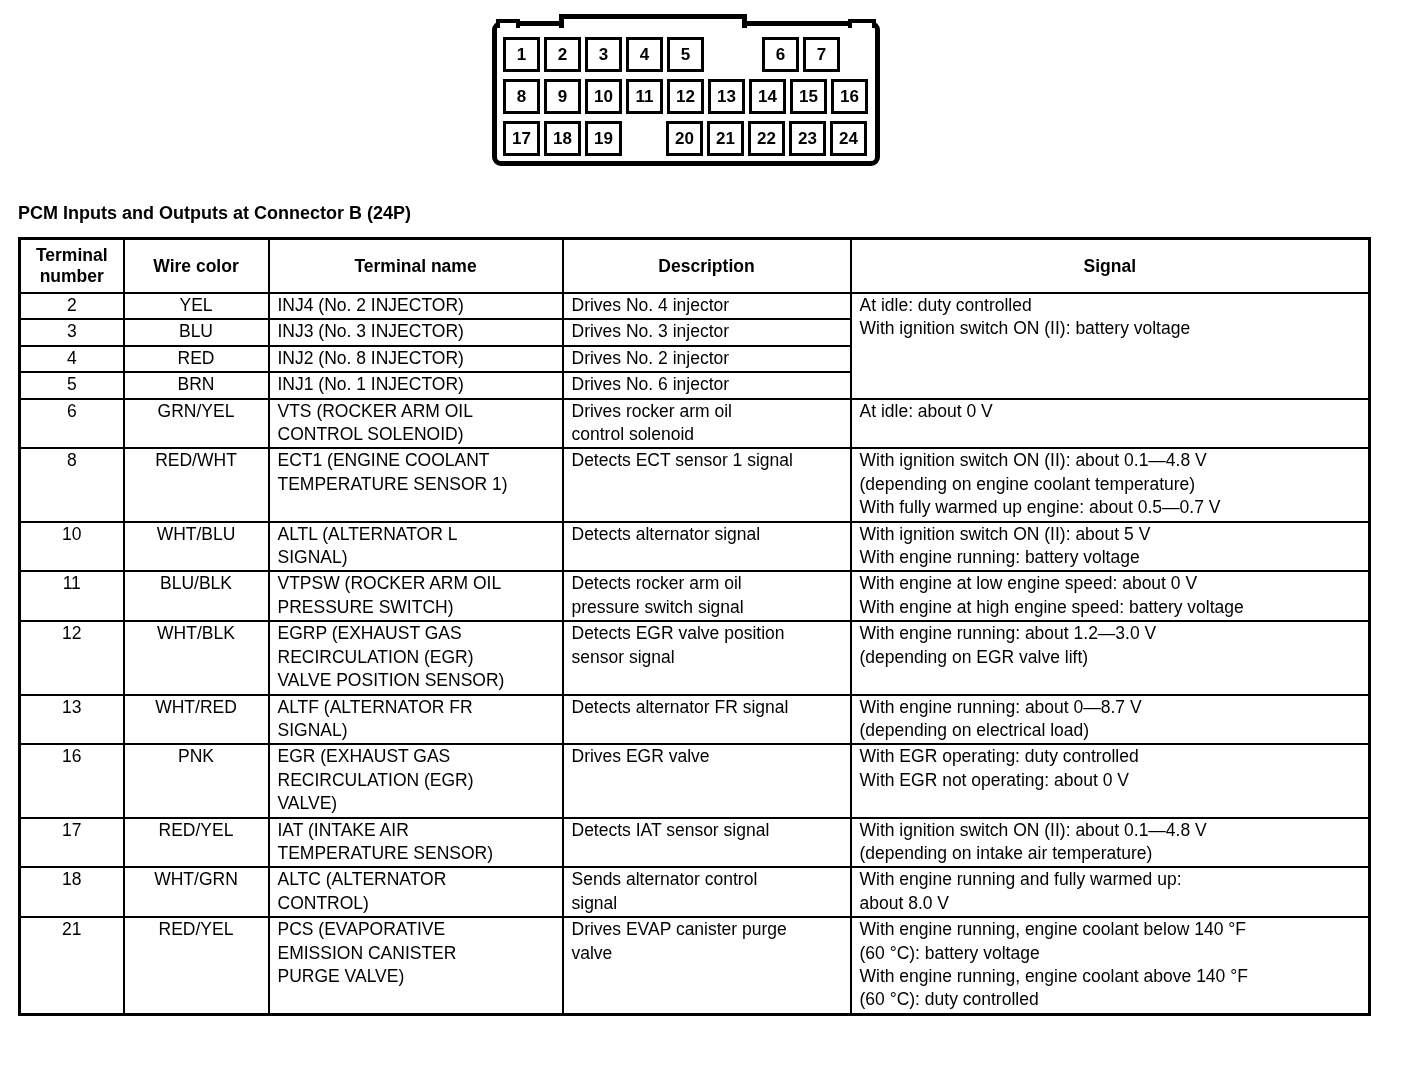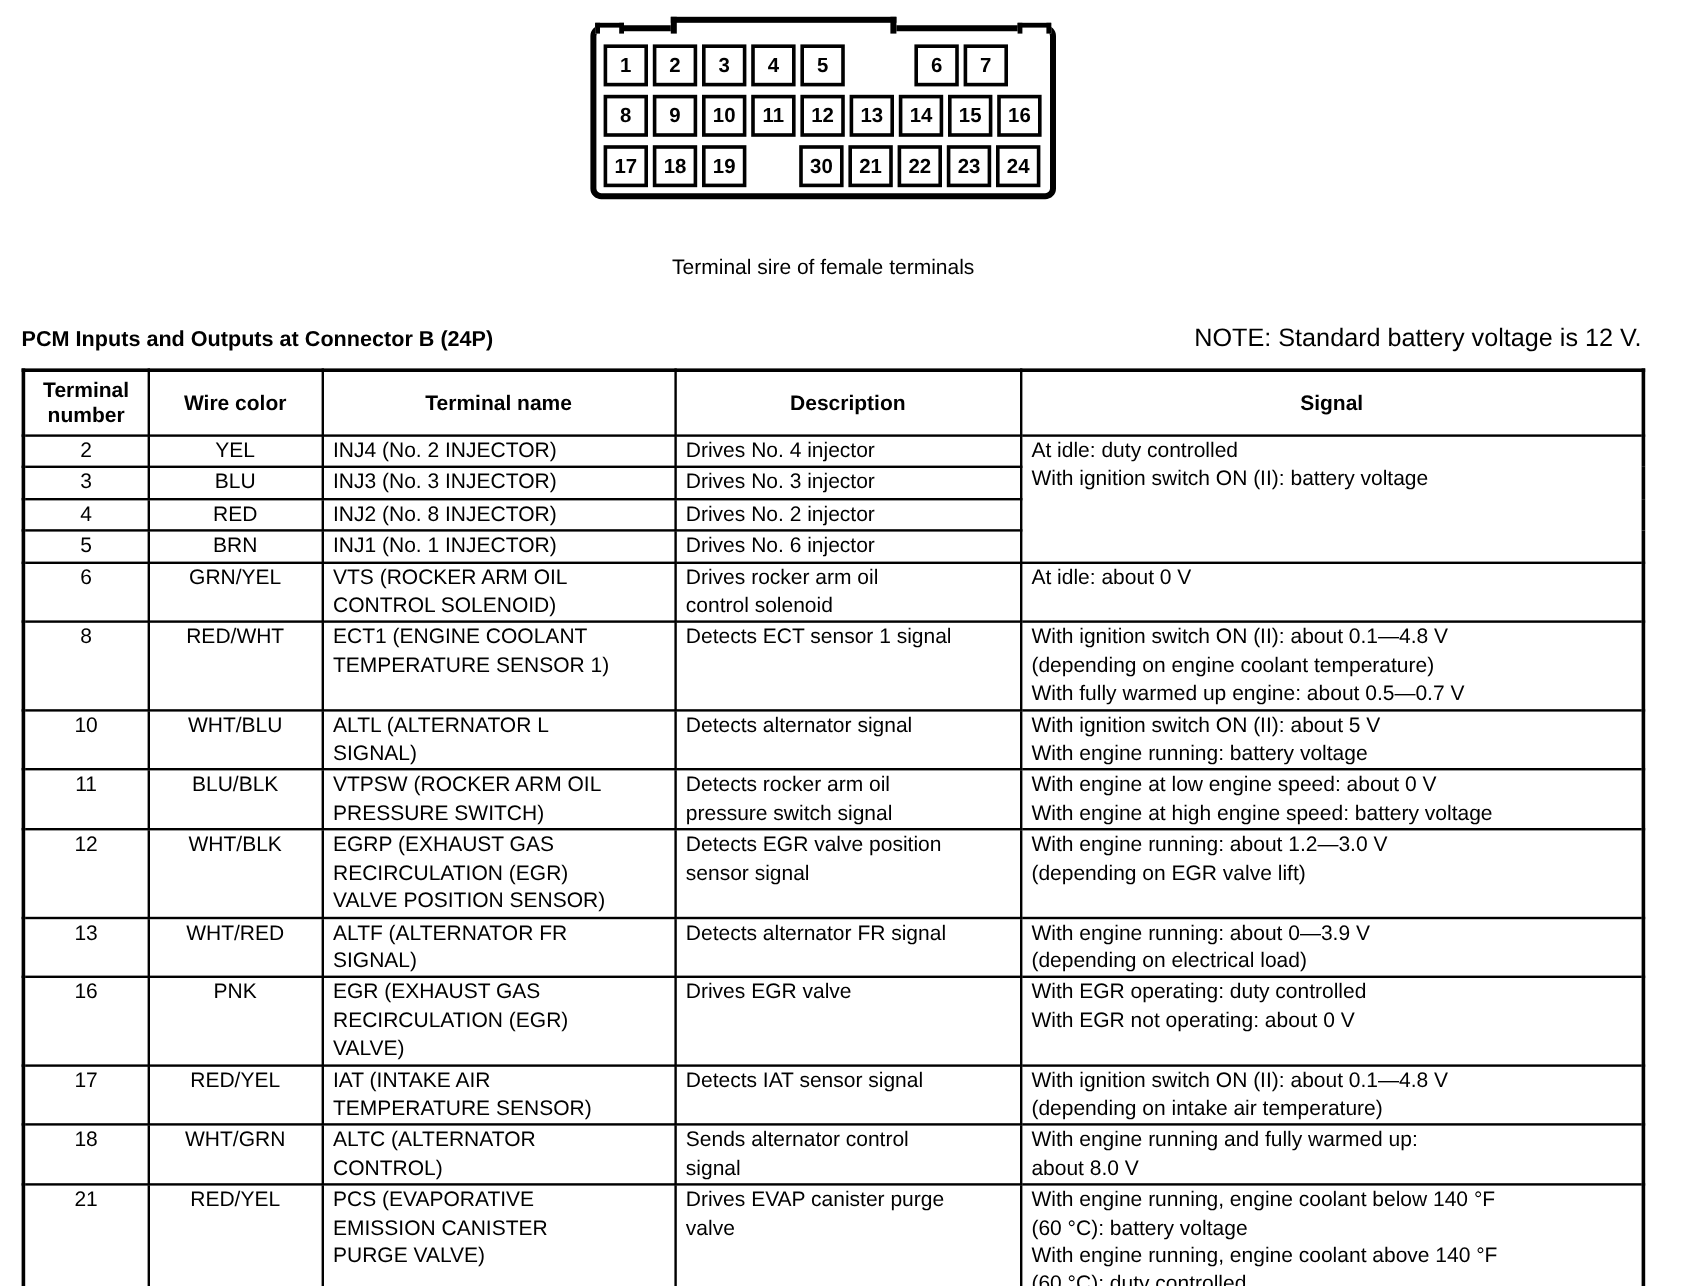--- a/index.html
+++ b/index.html
@@ -90,33 +90,31 @@
       <div class="term">12</div>
       <div class="term">13</div>
       <div class="term">14</div>
       <div class="term">15</div>
       <div class="term">16</div>
     </div>
     <div class="trow">
       <div class="term">17</div>
       <div class="term">18</div>
       <div class="term">19</div>
-      <div class="term gap-row3">30</div>
+      <div class="term gap-row3">20</div>
       <div class="term">21</div>
       <div class="term">22</div>
       <div class="term">23</div>
       <div class="term">24</div>
     </div>
   </div>
-  <div class="caption">Terminal sire of female terminals</div>
 </div>
 
 <div class="heading-row">
   <div class="title">PCM Inputs and Outputs at Connector B (24P)</div>
-  <div class="note">NOTE: Standard battery voltage is 12 V.</div>
 </div>
 
 <table class="pcm">
   <colgroup>
     <col style="width:104px">
       <col style="width:145px">
       <col style="width:294px">
       <col style="width:288px">
       <col style="width:519px">
   </colgroup>
@@ -204,21 +202,21 @@
 sensor signal</td>
       <td class="c-sig">With engine running: about 1.2—3.0 V
 (depending on EGR valve lift)</td>
     </tr>
     <tr>
       <td class="c-num">13</td>
       <td class="c-wire">WHT/RED</td>
       <td class="c-name">ALTF (ALTERNATOR FR
 SIGNAL)</td>
       <td class="c-desc">Detects alternator FR signal</td>
-      <td class="c-sig">With engine running: about 0—3.9 V
+      <td class="c-sig">With engine running: about 0—8.7 V
 (depending on electrical load)</td>
     </tr>
     <tr>
       <td class="c-num">16</td>
       <td class="c-wire">PNK</td>
       <td class="c-name">EGR (EXHAUST GAS
 RECIRCULATION (EGR)
 VALVE)</td>
       <td class="c-desc">Drives EGR valve</td>
       <td class="c-sig">With EGR operating: duty controlled

